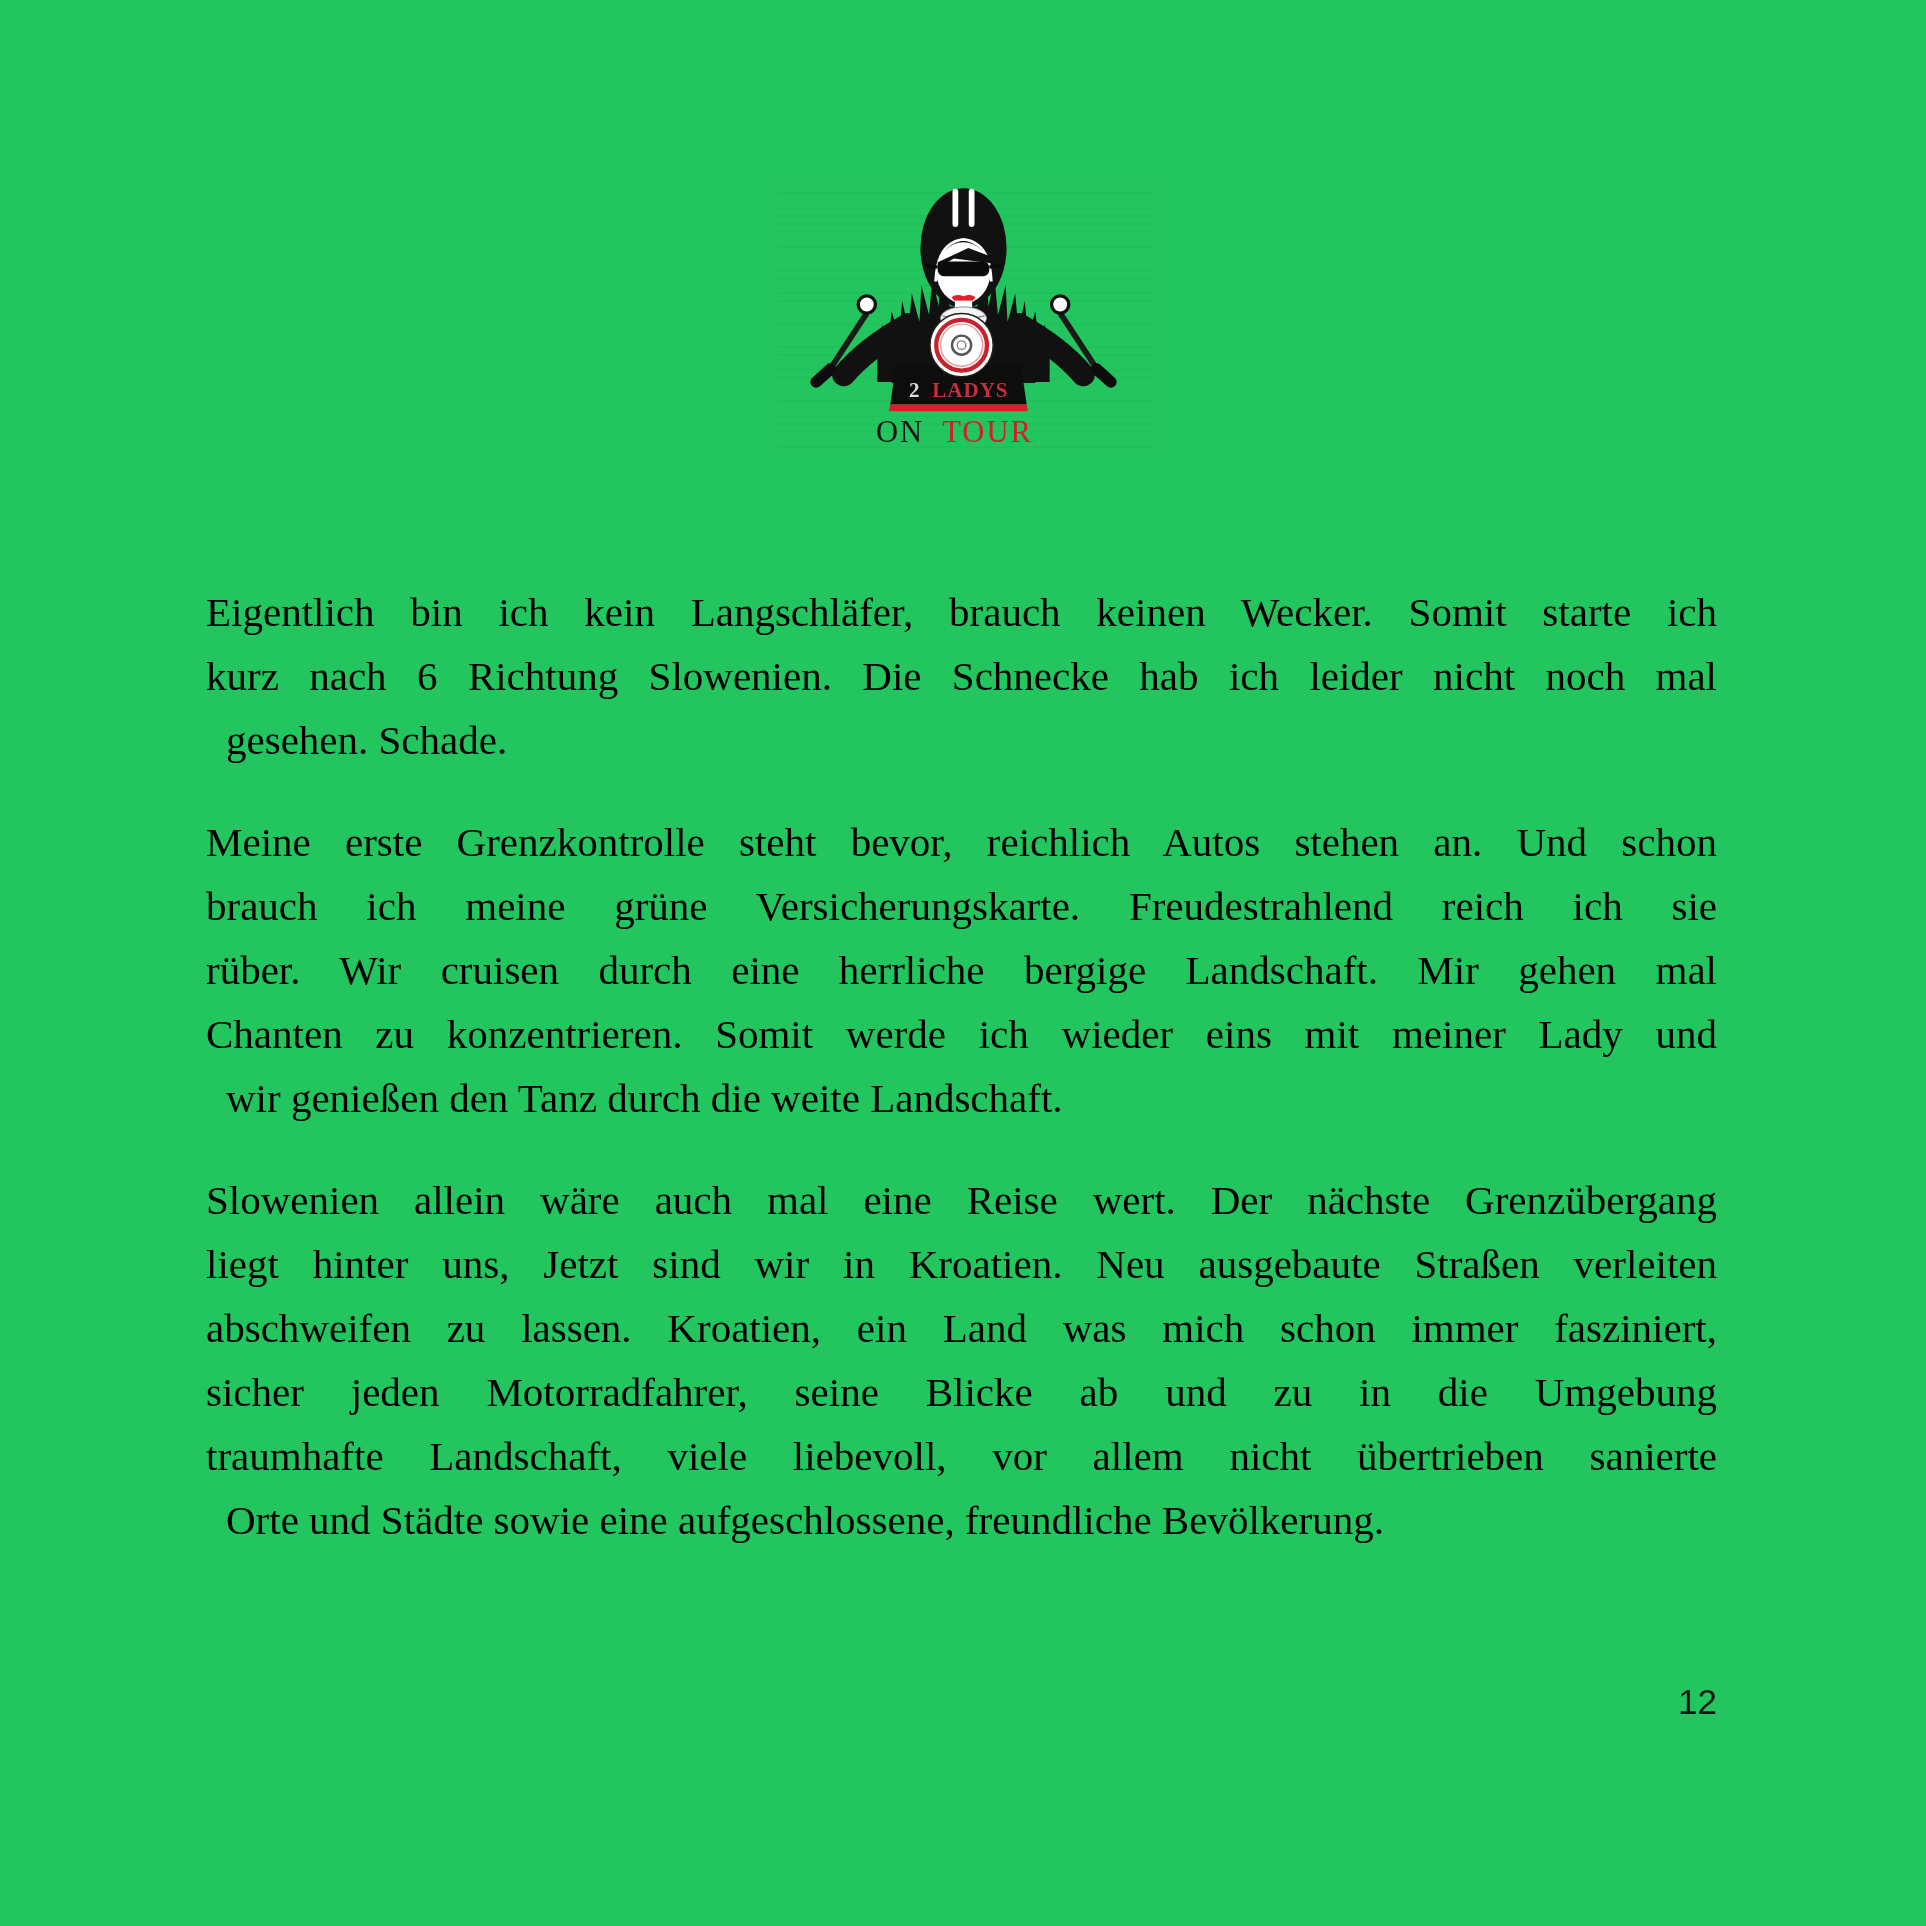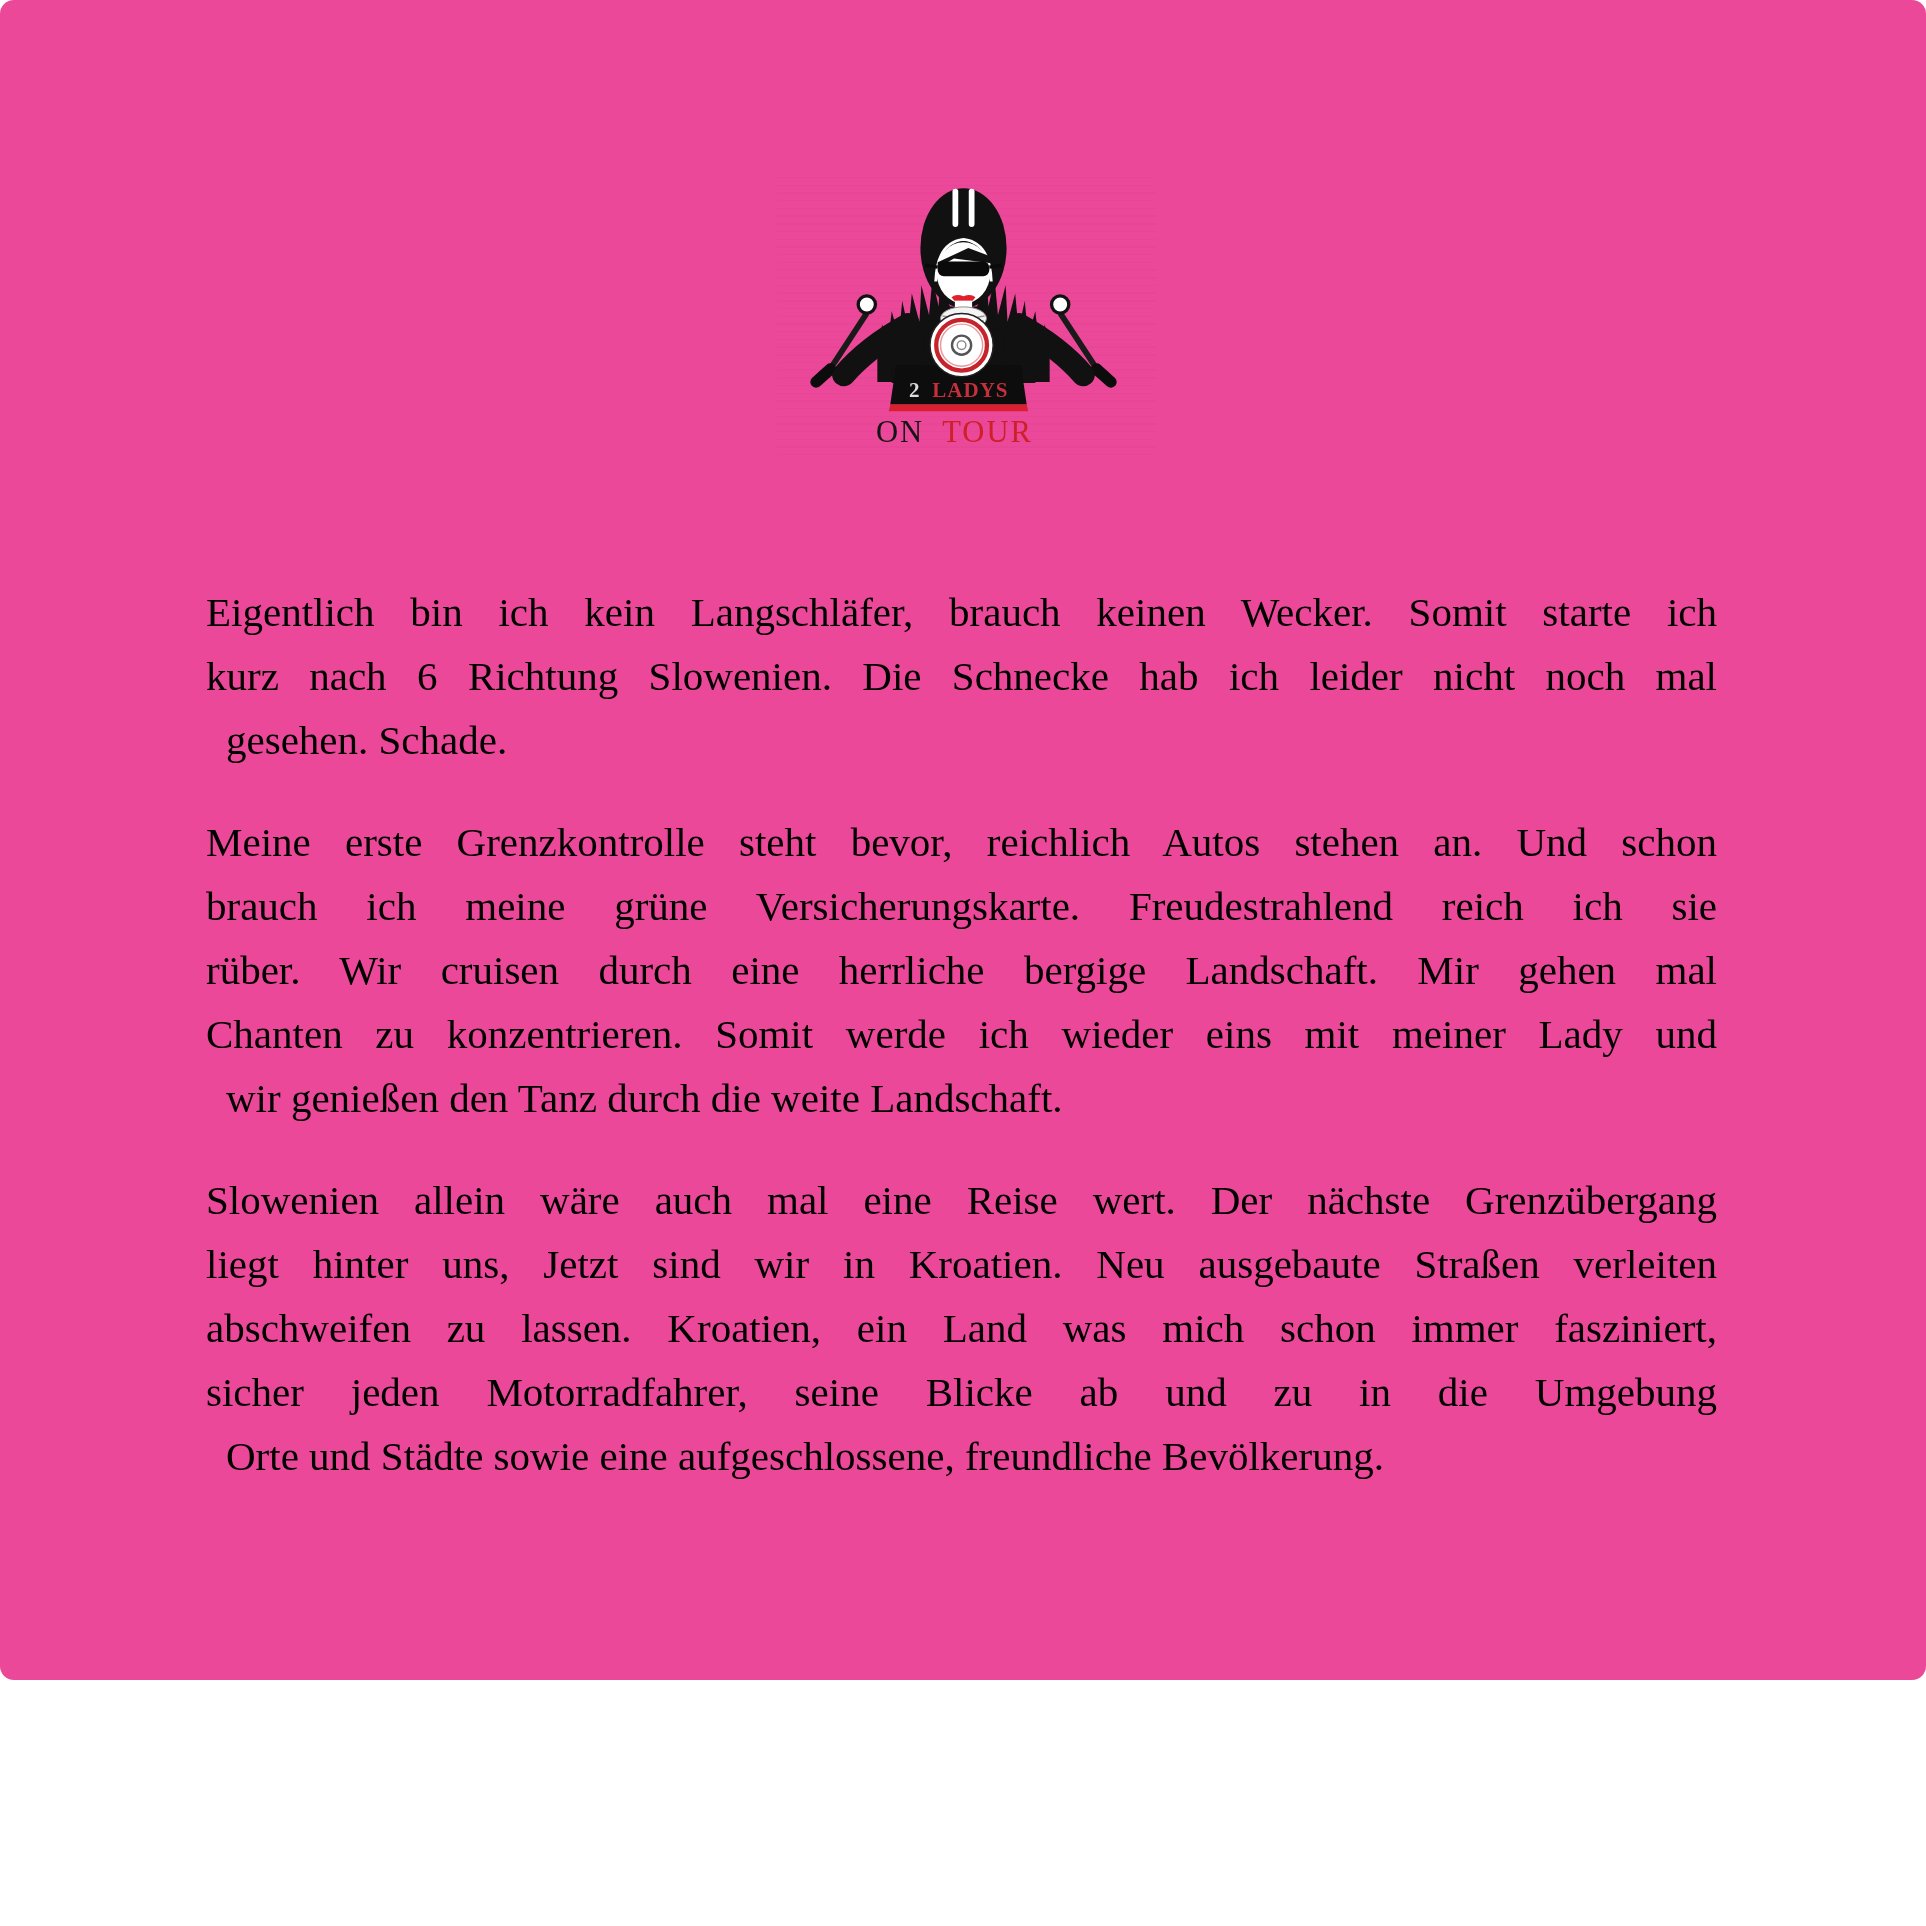--- a/index.html
+++ b/index.html
@@ -1,17 +1,17 @@
 <!DOCTYPE html>
 <html style="font-size:7.7px"><head>
 <meta charset="utf-8">
 <style>
   html,body{margin:0;padding:0;background:#ffffff;}
-  .page{position:relative;width:1926px;height:1680px;background:#ec4899;overflow:hidden;
-        font-family:"Liberation Serif", serif;color:#000;border-radius:14px;}
+  .page{position:relative;width:1926px;height:1926px;background:#22c55e;overflow:hidden;
+        font-family:"Liberation Serif", serif;color:#000;}
   
   .logo{position:absolute;left:810px;top:181px;width:307px;height:269px;}
   .logo svg{display:block;width:100%;height:100%;}
   .logo-banding{position:absolute;left:777px;top:177px;width:379px;height:278px;
         background:repeating-linear-gradient(to bottom,rgba(0,0,0,0.025) 0 1.4px,transparent 1.4px 7.7px);
         pointer-events:none;}
   .banner-text{font-family:"Liberation Serif",serif;font-weight:bold;letter-spacing:2px;}
   .caption-text{font-family:"Liberation Serif",serif;letter-spacing:4px;}
   
   .textblock{position:absolute;left:206px;top:580px;width:1511px;
@@ -105,20 +105,21 @@
       <span class="line">brauch ich meine grüne Versicherungskarte. Freudestrahlend reich ich sie</span>
       <span class="line">rüber.  Wir cruisen durch eine herrliche bergige Landschaft. Mir gehen mal</span>
       <span class="line">Chanten zu konzentrieren. Somit werde ich wieder eins mit meiner Lady und</span>
       <span class="line last">wir genießen den Tanz durch die weite Landschaft.</span>
     </p>
     <p class="para">
       <span class="line">Slowenien allein wäre auch mal eine Reise wert. Der nächste Grenzübergang</span>
       <span class="line">liegt hinter uns, Jetzt sind wir in Kroatien. Neu ausgebaute Straßen verleiten</span>
       <span class="line">abschweifen zu lassen. Kroatien, ein Land was mich schon immer fasziniert,</span>
       <span class="line">sicher jeden Motorradfahrer, seine Blicke ab und zu in die Umgebung</span>
+      <span class="line">traumhafte Landschaft, viele liebevoll, vor allem nicht übertrieben sanierte</span>
       <span class="line last">Orte und Städte sowie eine aufgeschlossene, freundliche Bevölkerung.</span>
     </p>
   </section>
 
   <div class="pagenum">12</div>
 
 </main>
 
 
 </body></html>

